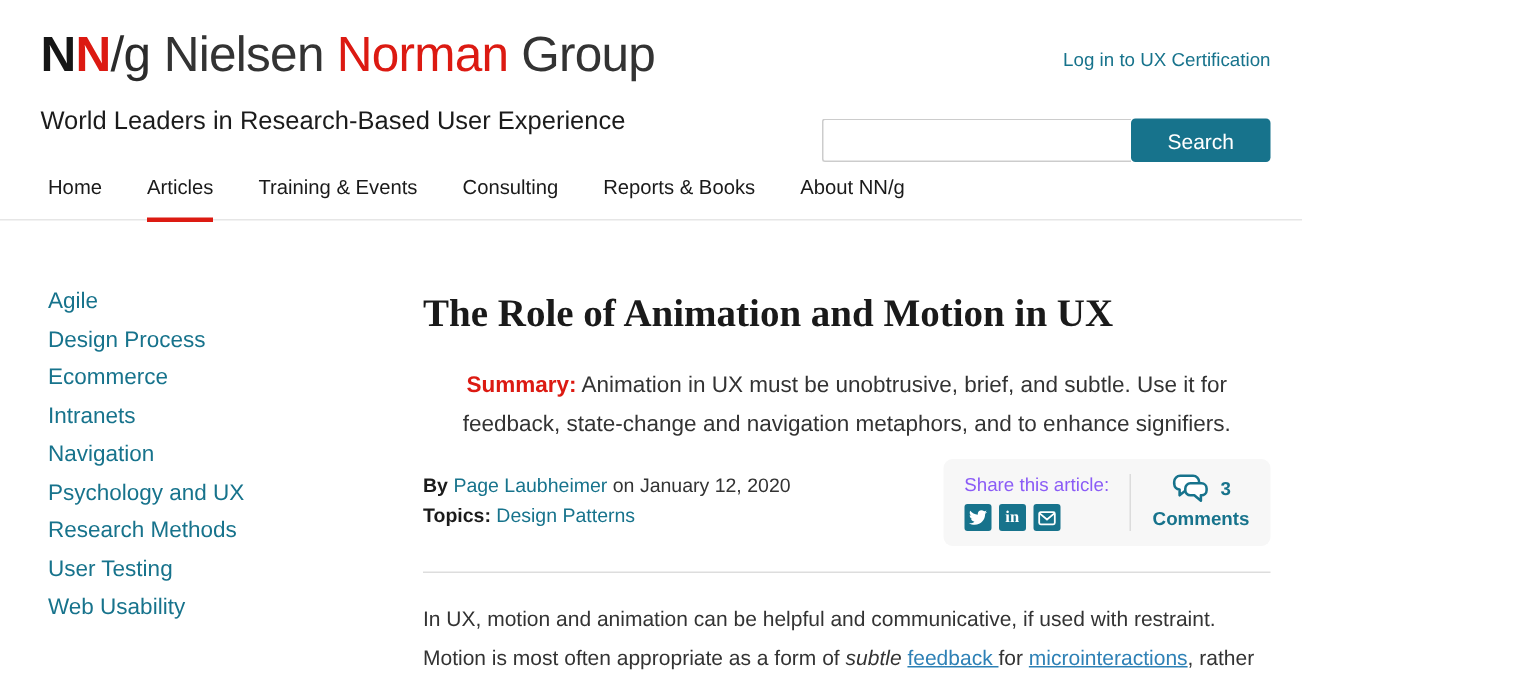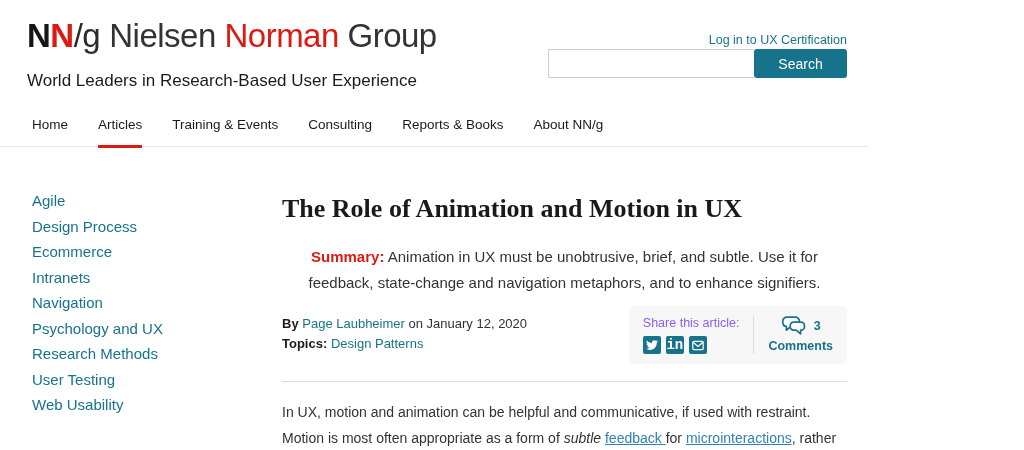--- a/index.html
+++ b/index.html
@@ -11,21 +11,21 @@
   
   .header{position:relative;padding:16px 21px 0 27px;}
   .logo{font-size:33px;line-height:40px;letter-spacing:-0.5px;display:inline-block;cursor:pointer;}
   .logo-n1{font-weight:700;color:#161616;}
   .logo-n2{font-weight:700;color:var(--brand-red,#dc1a12);}
   .logo-sg{font-weight:400;color:#2b2b2b;}
   .logo-name{font-weight:300;color:#333;margin-left:9px;}
   .logo-norman{color:var(--brand-red,#dc1a12);}
   .tagline{margin-top:15px;font-size:17px;color:#1b1b1b;}
   .login-link{position:absolute;top:33px;right:21px;font-size:12.5px;color:var(--teal,#17738c);}
-  .search-bar{position:absolute;top:49px;right:21px;display:flex;align-items:flex-end;}
+  .search-bar{position:absolute;top:79px;right:21px;display:flex;align-items:flex-end;}
   .search-input{width:206px;height:29px;border:1px solid #ccc;border-right:none;border-radius:2px 0 0 2px;
     padding:0 9px;box-sizing:border-box;font-size:14px;font-family:inherit;outline:none;}
   .search-button{width:93px;height:29px;background:var(--teal,#17738c);color:#fff;border:none;
     border-radius:3px;font-size:14px;font-family:inherit;cursor:pointer;}
   
   .nav{margin-top:26px;padding:0 21px 0 32px;border-bottom:1px solid #e6e6e6;display:flex;gap:30px;}
   .nav-item{font-size:13.5px;font-weight:400;color:#1a1a1a;padding-bottom:14px;display:inline-block;}
   .nav-item.active{border-bottom:3px solid var(--brand-red,#dc1a12);margin-bottom:-2px;padding-bottom:11px;}
   
   .content{display:flex;padding:46px 21px 0 32px;box-sizing:border-box;}
@@ -42,21 +42,21 @@
   .byline{font-size:13px;line-height:20px;color:#333;}
   .byline .bold{font-weight:700;color:#1b1b1b;}
   .byline a{color:var(--teal,#17738c);}
   .share-box{background:#f7f7f7;border-radius:6px;display:flex;align-items:center;
     padding:10px 14px;margin-top:-8px;}
   .share-left{margin-right:14px;}
   .share-label{font-size:12.5px;color:#8b5cf6;margin-bottom:6px;}
   .share-icons{display:flex;gap:5px;}
   .share-icon{width:18px;height:18px;background:var(--teal,#17738c);border-radius:2px;
     display:flex;align-items:center;justify-content:center;color:#fff;border:none;padding:0;cursor:pointer;}
-  .li-glyph{color:#fff;font-size:14px;font-weight:700;font-family:Liberation Mono, monospace;line-height:1;}
+  .li-glyph{color:#fff;font-size:11px;font-weight:700;font-family:Liberation Serif, serif;line-height:1;}
   .divider-v{width:1px;background:#dcdcdc;align-self:stretch;margin-right:14px;}
   .comments{text-align:center;color:var(--teal,#17738c);font-weight:700;font-size:12.5px;line-height:15px;}
   .comments-top{display:flex;align-items:center;justify-content:center;gap:7px;margin-bottom:2px;}
   .rule{border:none;border-top:1px solid #ddd;margin:17px 0 0;}
   .body-text{font-size:14px;line-height:26px;color:#333;margin:17px 0 0;}
   .body-text .it{font-style:italic;}
   .body-text a{color:var(--body-link,#2e81b6);text-decoration:underline;}
 </style>
 </head>
 <body>

